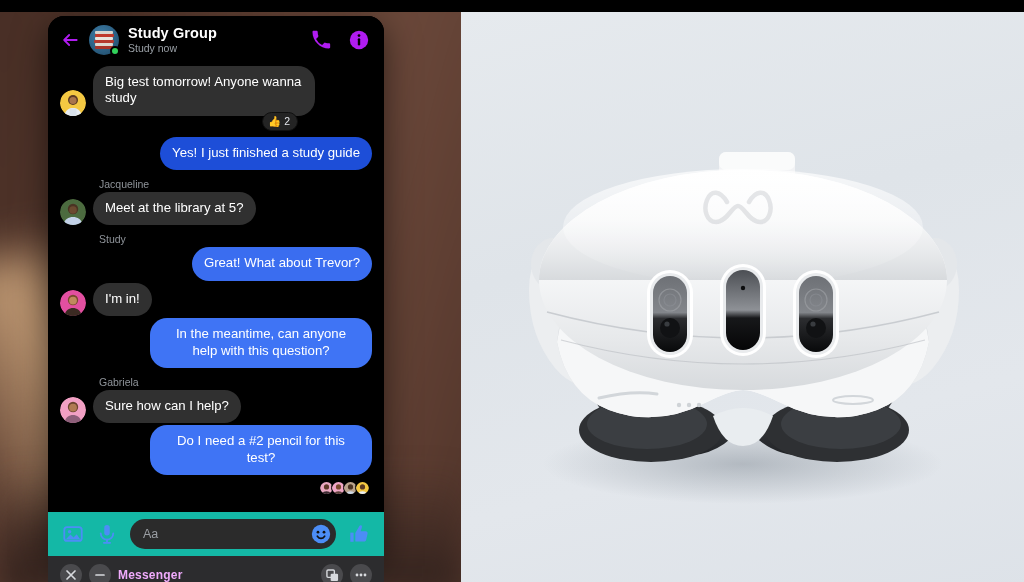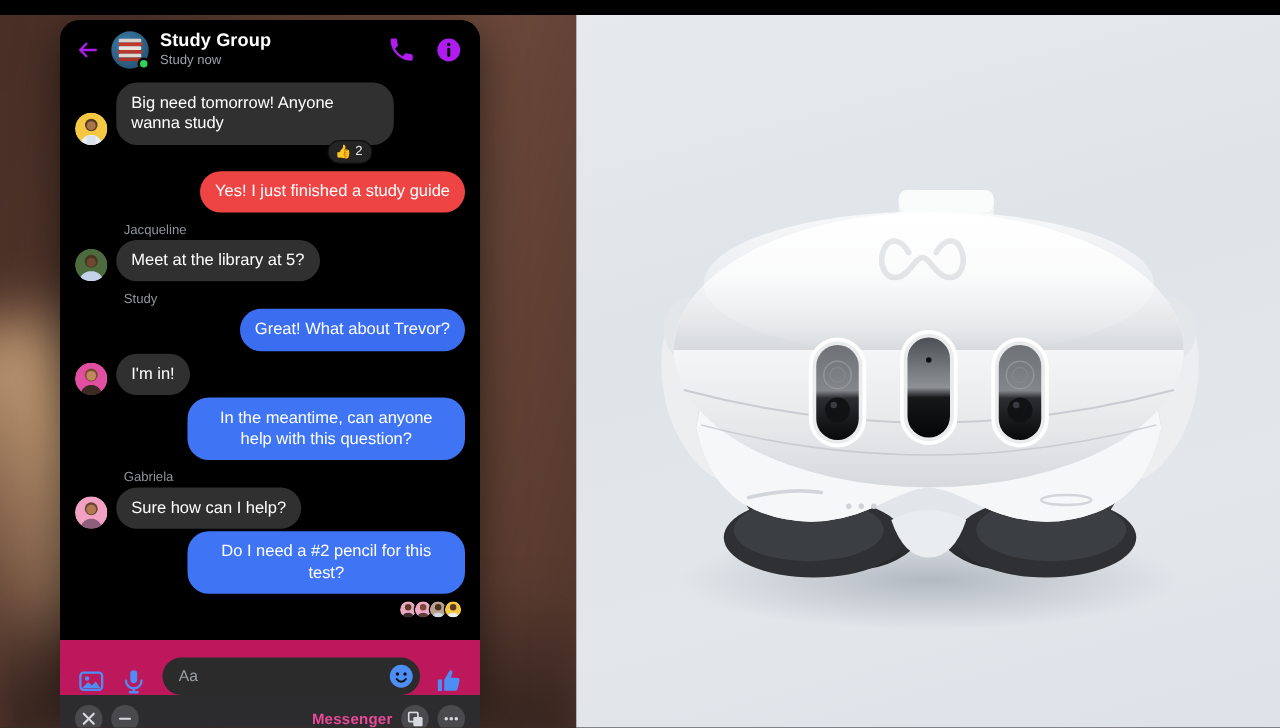--- a/index.html
+++ b/index.html
@@ -115,21 +115,21 @@
   }
   .bubble {
     max-width: 222px;
     padding: 8px 12px 9px 12px;
     border-radius: 17px;
     font-size: 13.2px; line-height: 1.24;
     color: #fff;
     word-wrap: break-word;
   }
   .bubble.in  { background: #303030; }
-  .bubble.out-purple { background: #ef4444; }
+  .bubble.out-purple { background: #1d4ed8; }
   .bubble.out-blue   { background: #3a6df0; }
   .bubble.out-blue2  { background: #3f74f5; text-align: center; }
 
   .reaction-wrap { display: flex; justify-content: flex-end; margin: -6px 74px 6px 0; position: relative; z-index: 3;}
   .reaction {
     background: #242424; border: 1px solid #101010;
     border-radius: 11px; padding: 2px 7px 2px 5px;
     display: flex; align-items: center; gap: 3px;
     font-size: 10.5px; color: #e4e6eb;
   }
@@ -138,22 +138,22 @@
   .seen-row { display: flex; justify-content: flex-end; gap: -4px; margin: 3px 2px 0 0; }
   .seen-av {
     width: 15px; height: 15px; border-radius: 50%;
     margin-left: -3px; border: 1.5px solid #000;
     overflow: hidden; position: relative;
   }
 
   
   .composer {
     flex: 0 0 44px; height: 44px;
-    display: flex; align-items: flex-end; gap: 12px;
-    padding: 0 14px 0 14px; background: #be185d;
+    display: flex; align-items: center; gap: 12px;
+    padding: 0 14px 0 14px; background: #14b8a6;
   }
   .comp-icon { width: 22px; height: 22px; flex: 0 0 22px; cursor: pointer; }
   .input-pill {
     flex: 1 1 auto; height: 30px;
     background: #2b2b2b; border-radius: 16px;
     display: flex; align-items: center;
     padding: 0 4px 0 13px;
   }
   .input-text {
     flex: 1 1 auto; border: 0; background: transparent; outline: none;
@@ -170,22 +170,22 @@
     border-radius: 0 0 14px 14px;
     display: flex; align-items: center; padding: 0 12px;
     gap: 7px;
   }
   .circ-btn {
     width: 22px; height: 22px; border-radius: 50%;
     background: #4a4a4d; display: flex; align-items: center; justify-content: center;
     cursor: pointer; flex: 0 0 22px;
   }
   .chrome-title {
-    flex: 1 1 auto; text-align: right;
-    color: #ec4899; font-size: 12px; font-weight: 700; letter-spacing: .2px;
+    flex: 1 1 auto; text-align: left;
+    color: #f0abfc; font-size: 12px; font-weight: 700; letter-spacing: .2px;
   }
 </style>
 </head>
 <body>
 
 <div id="root">
 
   <div class="left-pane">
     <div class="bg-blur"></div>
     <div class="bg-blur2"></div>
@@ -345,21 +345,21 @@
       <div class="row">
         <div class="av">
           <svg viewBox="0 0 26 26">
               <circle cx="13" cy="13" r="13" fill="#f4c842"></circle>
               <circle cx="13" cy="10" r="5" fill="#5b3a23"></circle>
               <circle cx="13" cy="10.5" r="3.6" fill="#a9754c"></circle>
               <path d="M4 26c1.5-6 5-8 9-8s7.5 2 9 8z" fill="#e8eef5"></path>
               <path d="M9.5 18.5h7v7.5h-7z" fill="#d9e2ec"></path>
             </svg>
         </div>
-        <div class="bubble in">Big need tomorrow! Anyone wanna study</div>
+        <div class="bubble in">Big test tomorrow! Anyone wanna study</div>
       </div>
       <div class="reaction-wrap">
         <div class="reaction">
           <span class="emo">👍</span>
           <span>2</span>
         </div>
       </div>
 
       <div class="row out">
         <div class="bubble out-purple">Yes! I just finished a study guide</div>

